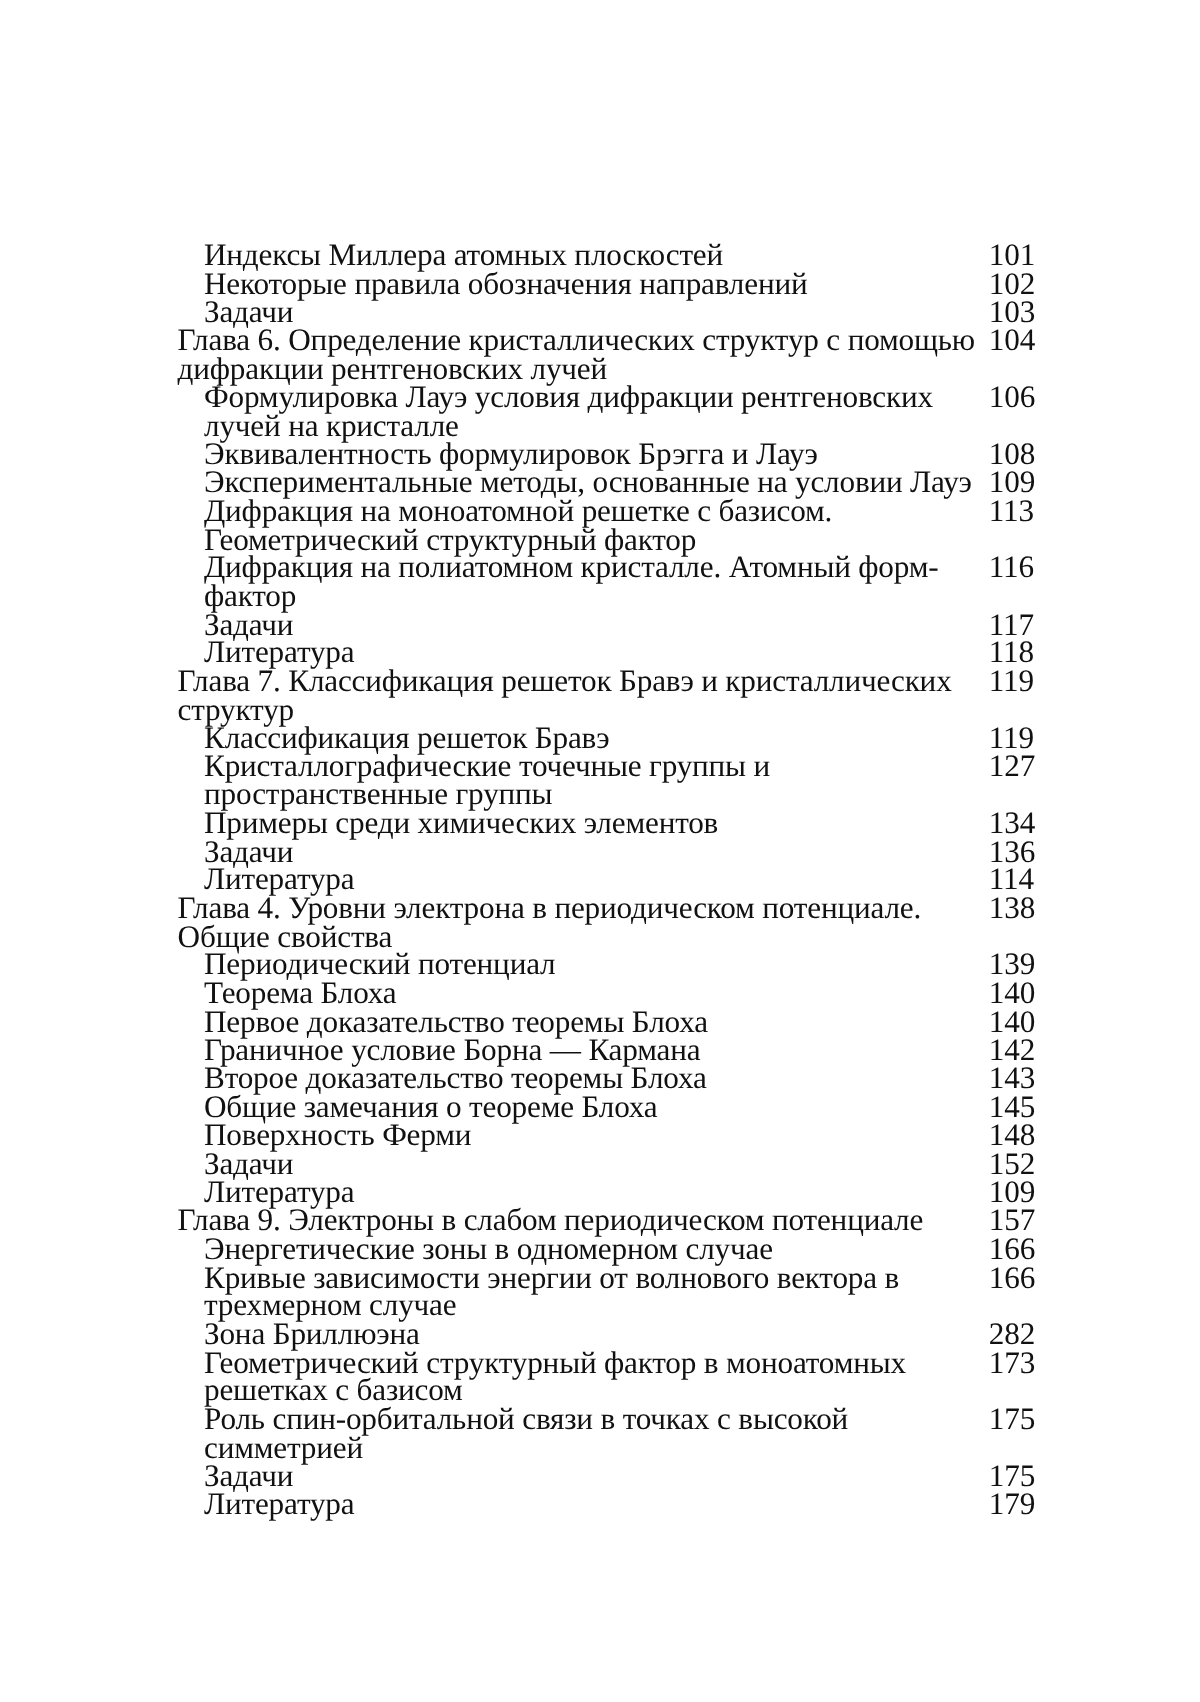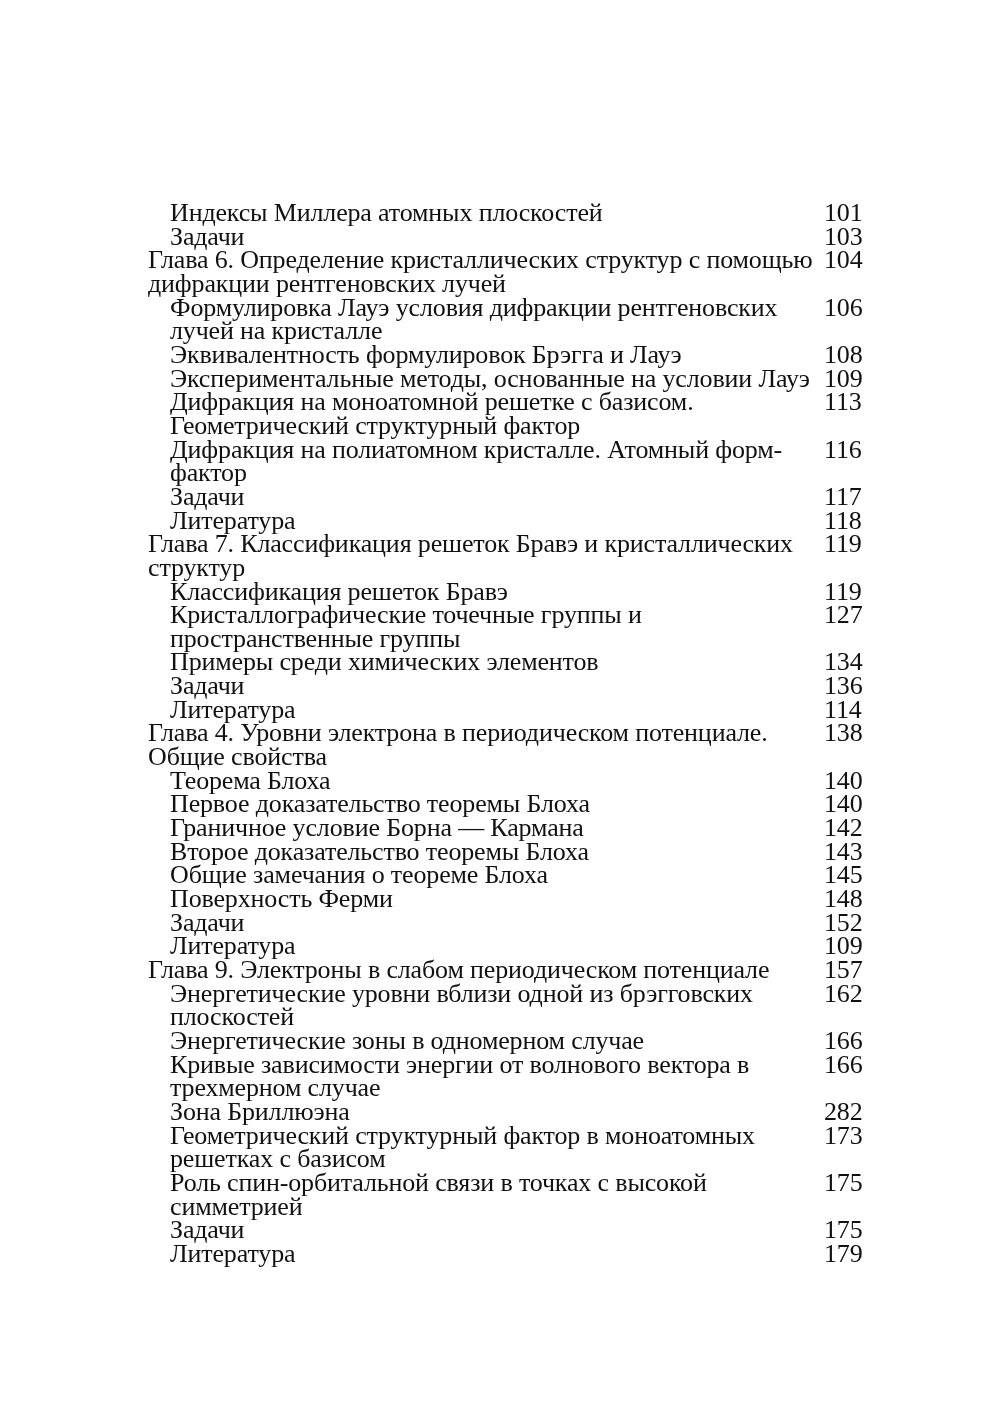--- a/index.html
+++ b/index.html
@@ -40,20 +40,24 @@
     width: 36px;
   }
 </style>
 </head>
 <body>
 
 <div class="page" id="toc">
     <div class="toc-row section">
       <span class="toc-title">Индексы Миллера атомных плоскостей</span>
       <span class="toc-page">101</span>
+    </div>
+    <div class="toc-row section">
+      <span class="toc-title">Некоторые правила обозначения направлений</span>
+      <span class="toc-page">102</span>
     </div>
     <div class="toc-row section">
       <span class="toc-title">Задачи</span>
       <span class="toc-page">103</span>
     </div>
     <div class="toc-row chapter">
       <span class="toc-title">Глава 6. Определение кристаллических структур с помощью дифракции рентгеновских лучей</span>
       <span class="toc-page">104</span>
     </div>
     <div class="toc-row section">
@@ -106,20 +110,24 @@
     </div>
     <div class="toc-row section">
       <span class="toc-title">Литература</span>
       <span class="toc-page">114</span>
     </div>
     <div class="toc-row chapter">
       <span class="toc-title">Глава 4. Уровни электрона в периодическом потенциале. Общие свойства</span>
       <span class="toc-page">138</span>
     </div>
     <div class="toc-row section">
+      <span class="toc-title">Периодический потенциал</span>
+      <span class="toc-page">139</span>
+    </div>
+    <div class="toc-row section">
       <span class="toc-title">Теорема Блоха</span>
       <span class="toc-page">140</span>
     </div>
     <div class="toc-row section">
       <span class="toc-title">Первое доказательство теоремы Блоха</span>
       <span class="toc-page">140</span>
     </div>
     <div class="toc-row section">
       <span class="toc-title">Граничное условие Борна — Кармана</span>
       <span class="toc-page">142</span>
@@ -142,24 +150,20 @@
     </div>
     <div class="toc-row section">
       <span class="toc-title">Литература</span>
       <span class="toc-page">109</span>
     </div>
     <div class="toc-row chapter">
       <span class="toc-title">Глава 9. Электроны в слабом периодическом потенциале</span>
       <span class="toc-page">157</span>
     </div>
     <div class="toc-row section">
-      <span class="toc-title">Энергетические уровни вблизи одной из брэгговских плоскостей</span>
-      <span class="toc-page">162</span>
-    </div>
-    <div class="toc-row section">
       <span class="toc-title">Энергетические зоны в одномерном случае</span>
       <span class="toc-page">166</span>
     </div>
     <div class="toc-row section">
       <span class="toc-title">Кривые зависимости энергии от волнового вектора в трехмерном случае</span>
       <span class="toc-page">166</span>
     </div>
     <div class="toc-row section">
       <span class="toc-title">Зона Бриллюэна</span>
       <span class="toc-page">282</span>

